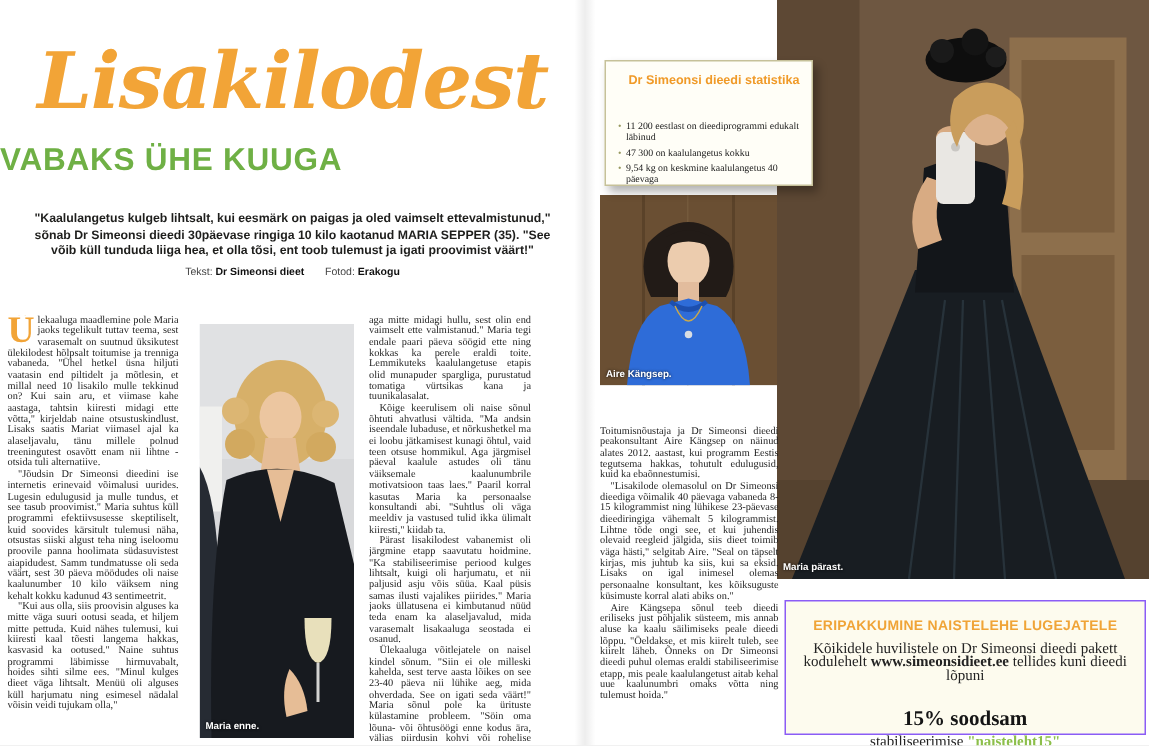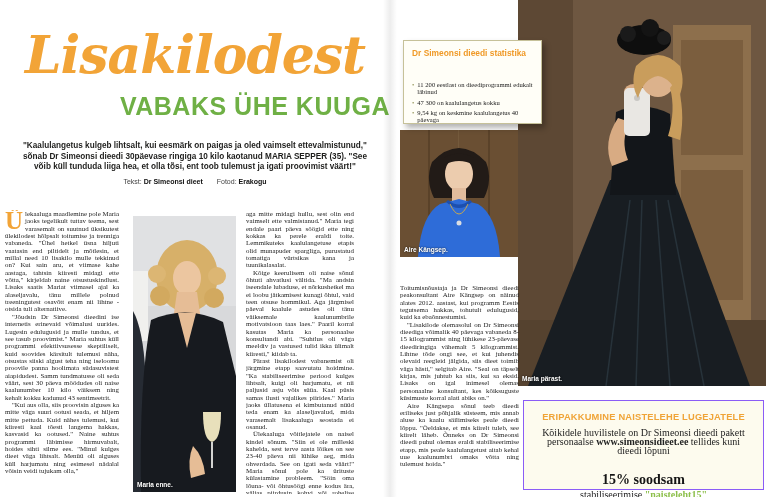--- a/index.html
+++ b/index.html
@@ -13,23 +13,23 @@
     background:linear-gradient(90deg, rgba(0,0,0,0) 0%, rgba(0,0,0,0.07) 50%, rgba(0,0,0,0) 100%);
   }
 
   
   .script-title {
     position:absolute; left:0; top:24px; width:390px; text-align:center;
     font-family:"DejaVu Serif", serif; font-style:italic; font-weight:bold;
     font-size:52px; line-height:62px; color:#f2a437; letter-spacing:-1px;
   }
   .sub-title {
-    position:absolute; left:0; top:93px; width:390px; text-align:right;
+    position:absolute; left:0; top:93px; width:390px; text-align:left;
     font-family:"Liberation Sans", sans-serif; font-weight:800;
-    font-size:25px; line-height:27px; color:#6fb045; letter-spacing:0.5px;
+    font-size:21px; line-height:27px; color:#6fb045; letter-spacing:0.5px;
   }
   .intro {
     position:absolute; left:14px; top:141px; width:362px; text-align:center;
     font-family:"Liberation Sans", sans-serif; font-weight:bold;
     font-size:8.2px; line-height:10.5px; color:#1e1e1c;
   }
   .credits {
     position:absolute; left:0; top:178px; width:390px; text-align:center;
     font-family:"Liberation Sans", sans-serif; font-size:7px; color:#444;
   }
@@ -63,21 +63,21 @@
   }
 
   
   #stats-box {
     position:absolute; left:403px; top:40px; width:139px; height:84px;
     background:#fffef7; border:1px solid #c6c199; box-sizing:border-box;
     box-shadow:3px 4px 6px rgba(0,0,0,0.30); padding:7px 8px 0; z-index:5;
   }
   .stats-title {
     font-family:"Liberation Sans", sans-serif; font-weight:bold;
-    font-size:8.4px; color:#f09a28; margin:0 0 23px;
+    font-size:8.4px; color:#f09a28; margin:0 0 23px;text-align:right;
   }
   .stats-item { display:flex; font-size:6.6px; line-height:7.3px; color:#222; margin-bottom:3px; }
   .stats-bullet { color:#97985f; margin-right:3px; flex:0 0 auto; }
 
   
   #aire-heading {
     position:absolute; left:400px; top:262px; width:122px;
     font-family:"Liberation Sans", sans-serif; font-weight:bold;
     font-size:8.5px; line-height:9.5px; color:#2aa09a;
   }
@@ -220,21 +220,21 @@
   <div id="aire-col">
     <p>Toitumisnõustaja ja Dr Simeonsi dieedi peakonsultant Aire Kängsep on näinud alates 2012. aastast, kui programm Eestis tegutsema hakkas, tohutult edulugusid, kuid ka ebaõnnestumisi.</p>
     <p>"Lisakilode olemasolul on Dr Simeonsi dieediga võimalik 40 päevaga vabaneda 8-15 kilogrammist ning lühikese 23-päevase dieediringiga vähemalt 5 kilogrammist. Lihtne tõde ongi see, et kui juhendis olevaid reegleid jälgida, siis dieet toimib väga hästi," selgitab Aire. "Seal on täpselt kirjas, mis juhtub ka siis, kui sa eksid. Lisaks on igal inimesel olemas personaalne konsultant, kes kõiksuguste küsimuste korral alati abiks on."</p>
     <p>Aire Kängsepa sõnul teeb dieedi eriliseks just põhjalik süsteem, mis annab aluse ka kaalu säilimiseks peale dieedi lõppu. "Öeldakse, et mis kiirelt tuleb, see kiirelt läheb. Õnneks on Dr Simeonsi dieedi puhul olemas eraldi stabiliseerimise etapp, mis peale kaalulangetust aitab kehal uue kaalunumbri omaks võtta ning tulemust hoida."</p>
   </div>
 
   <div id="offer-box">
     <div class="offer-title">ERIPAKKUMINE NAISTELEHE LUGEJATELE</div>
     <div class="offer-line">Kõikidele huvilistele on Dr Simeonsi dieedi pakett</div>
     <div class="offer-line">
-      <span>personaalse</span>
+      <span>kodulehelt</span>
       <span class="offer-url">www.simeonsidieet.ee</span>
       <span>tellides kuni dieedi lõpuni</span>
     </div>
     <div class="offer-discount">15% soodsam</div>
     <div class="offer-line">
       <span>stabiliseerimise</span>
       <span class="offer-code">"naisteleht15"</span>
     </div>
   </div>
 

